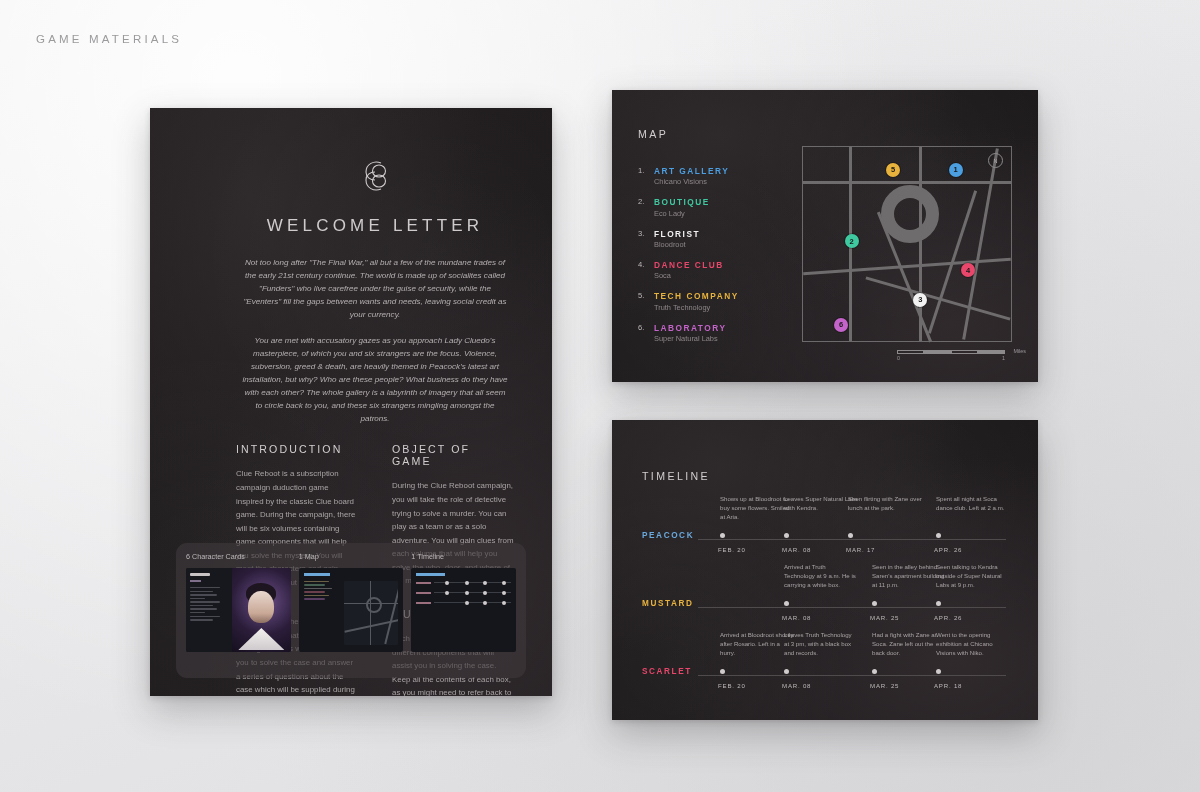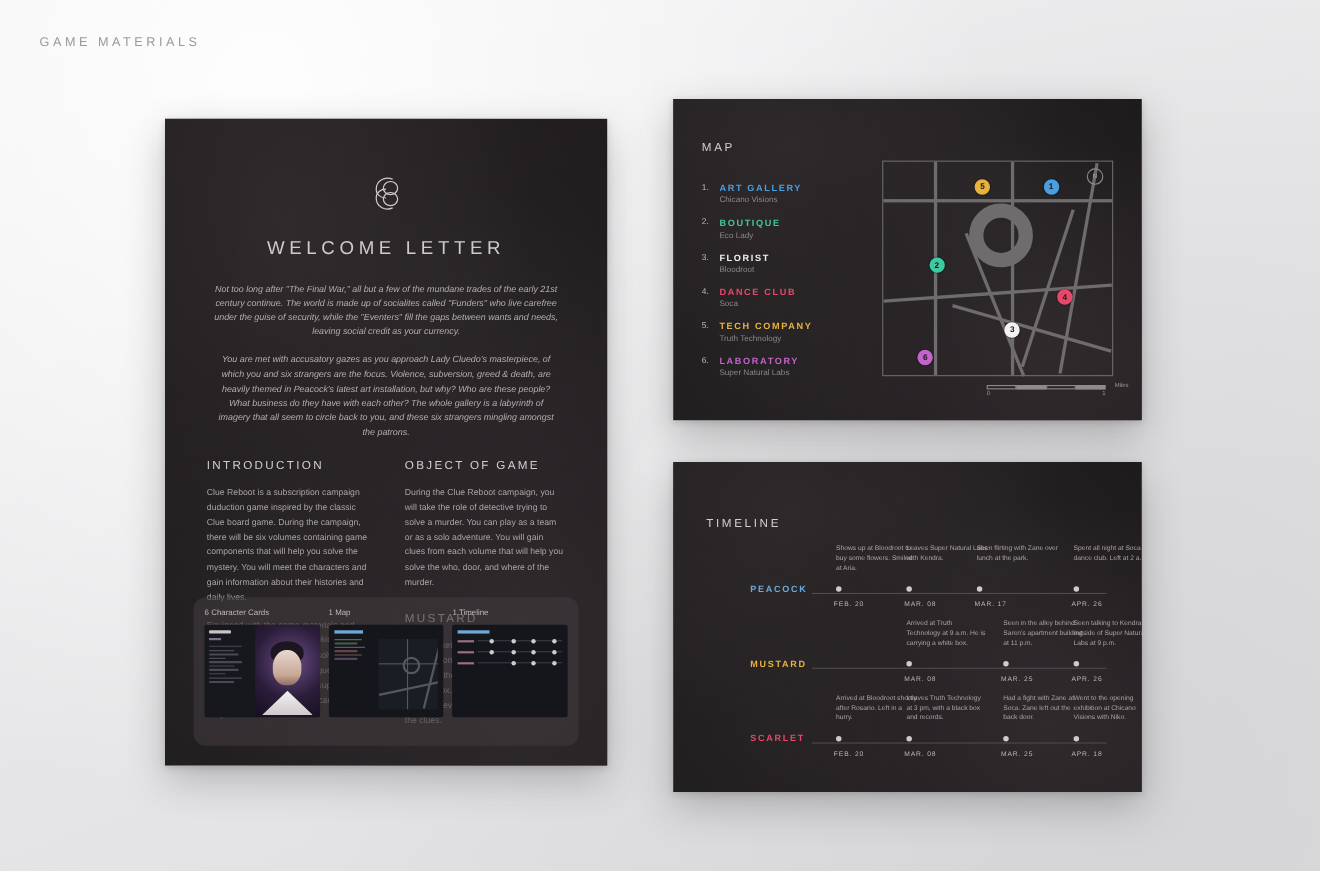--- a/index.html
+++ b/index.html
@@ -40,21 +40,21 @@
   .card::after{
     content:"";
     position:absolute; inset:0;
     background:
       radial-gradient(circle at 15% 80%, rgba(255,255,255,0.035), rgba(255,255,255,0) 40%),
       radial-gradient(circle at 70% 25%, rgba(255,255,255,0.03), rgba(255,255,255,0) 45%);
     pointer-events:none;
   }
 
   
-  #letter{ left:150px; top:108px; width:402px; height:588px; }
+  #letter{ left:150px; top:108px; width:402px; height:588px;padding-left:48px; }
   .letter-inner{ position:relative; z-index:2; padding:34px 38px 0 38px; }
 
   .logo-wrap{ display:flex; justify-content:center; margin-top:10px; }
   .logo-wrap svg{ display:block; }
 
   .letter-title{
     text-align:center;
     font-size:17px; letter-spacing:4.2px; color:#cfcbcc;
     margin:16px 0 20px 0; font-weight:400;
   }
@@ -183,21 +183,21 @@
   .sb-line div:nth-child(even){ background:#8d8a8c; }
   .sb-labels{ display:flex; justify-content:space-between; font-size:5.4px; color:#9a9497; margin-top:1px;}
   .sb-unit{ position:absolute; right:-21px; top:-2px; font-size:5.4px; color:#9a9497; }
 
   
   #timecard{ left:612px; top:420px; width:426px; height:300px; }
   .tl-title{
     position:absolute; left:30px; top:50px; z-index:3;
     font-size:10.6px; letter-spacing:2.4px; color:#d2cecf;
   }
-  .tl-body{ position:relative; z-index:2; padding:74px 26px 0 30px;margin-left:40px; }
+  .tl-body{ position:relative; z-index:2; padding:74px 26px 0 30px; }
   .tl-row{ position:relative; height:68px; }
   .tl-name{
     position:absolute; left:0; top:37px;
     font-size:8.2px; letter-spacing:1.6px; font-weight:700;
   }
   .tl-track{
     position:absolute; left:56px; right:6px; top:45px;
     height:1px; background:#4f4a4c;
   }
   .tl-ev{ position:absolute; top:0; width:74px; }

